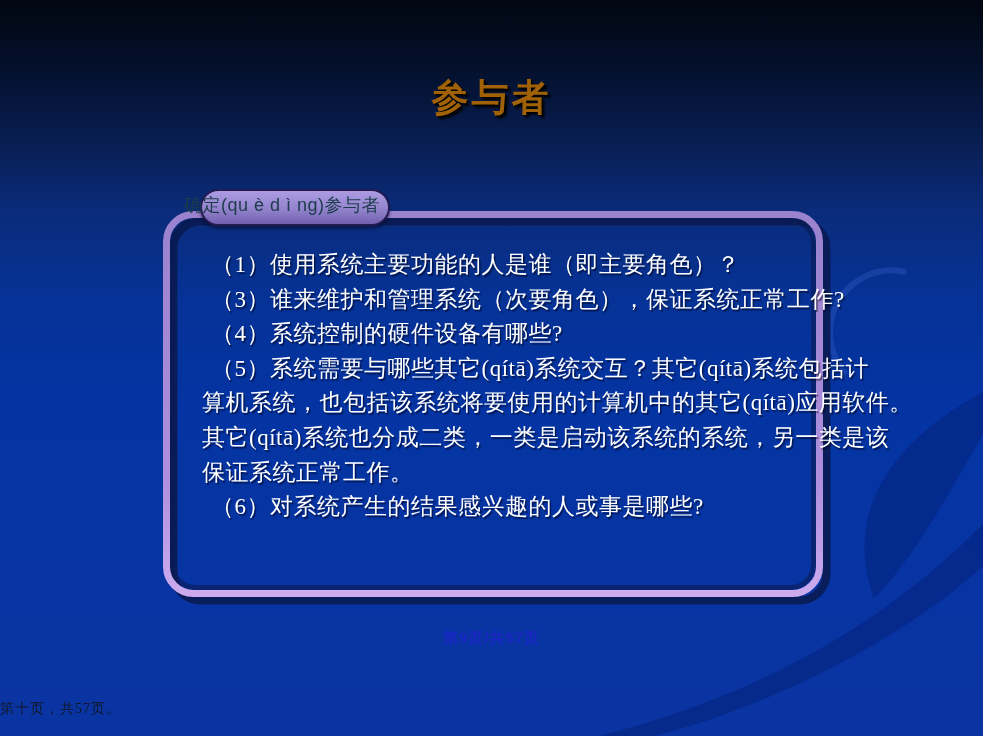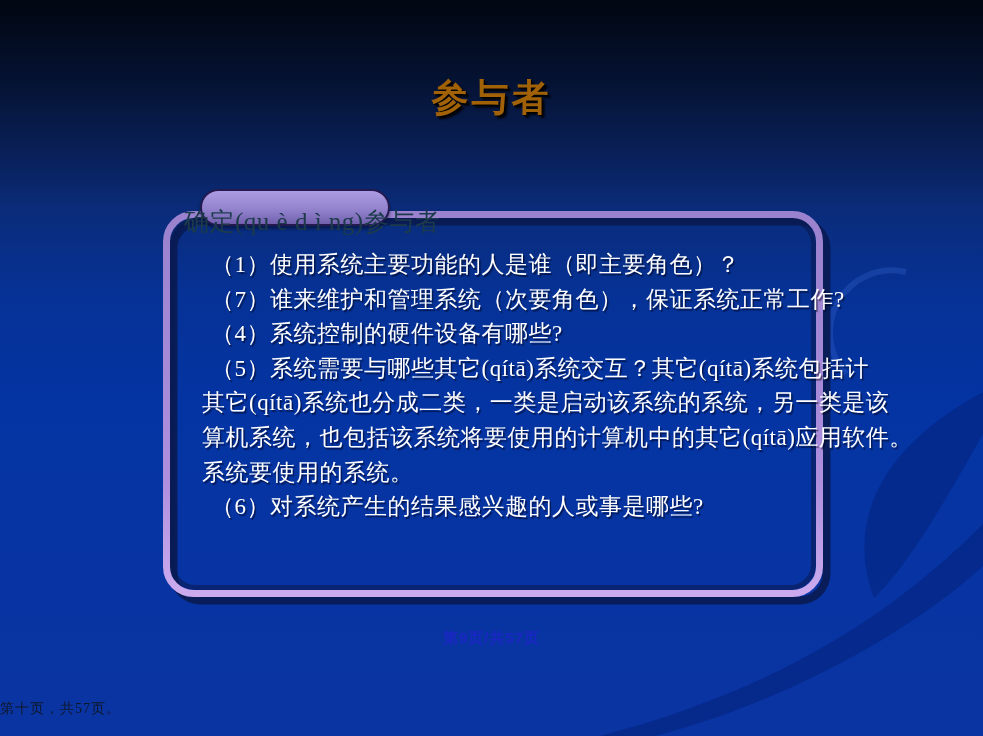--- a/index.html
+++ b/index.html
@@ -19,23 +19,23 @@
   }
   .tab-pill{
     position:absolute;left:200px;top:189px;width:190px;height:37px;
     border-radius:19px;
     background:linear-gradient(180deg,#ab9ce2 0%,#9383cd 55%,#7260ae 100%);
     border:2px solid #241a50;box-sizing:border-box;
     box-shadow:0 3px 3px rgba(5,10,40,0.5);
     z-index:4;
   }
   .tab-label{
-    position:absolute;left:-18px;top:14px;white-space:nowrap;
-    font-size:25px;color:#1c3b4a;letter-spacing:0.5px;
-    font-family:Liberation Serif, serif;
+    position:absolute;left:-18px;top:2px;white-space:nowrap;
+    font-size:18px;color:#1c3b4a;letter-spacing:0.5px;
+    font-family:Liberation Sans, sans-serif;
     z-index:5;
   }
   .body-text{
     position:absolute;left:202px;top:248px;width:625px;z-index:3;
   }
   .body-line{
     white-space:nowrap;line-height:34.6px;font-size:23px;color:#ffffff;
     text-shadow:1.5px 1.5px 1px rgba(0,0,20,0.55);
     letter-spacing:0.5px;
   }
@@ -77,24 +77,24 @@
 </svg>
 
 <div class="slide-title">参与者</div>
 
 <div class="tab-pill">
   <span class="tab-label">确定(qu è d ì ng)参与者</span>
 </div>
 
 <div class="body-text">
   <div class="body-line indent">（1）使用系统主要功能的人是谁（即主要角色）？</div>
-  <div class="body-line indent">（7）谁来维护和管理系统（次要角色），保证系统正常工作?</div>
+  <div class="body-line indent">（3）谁来维护和管理系统（次要角色），保证系统正常工作?</div>
   <div class="body-line indent">（4）系统控制的硬件设备有哪些?</div>
   <div class="body-line indent">（5）系统需要与哪些其它(qítā)系统交互？其它(qítā)系统包括计</div>
+  <div class="body-line">算机系统，也包括该系统将要使用的计算机中的其它(qítā)应用软件。</div>
   <div class="body-line">其它(qítā)系统也分成二类，一类是启动该系统的系统，另一类是该</div>
-  <div class="body-line">算机系统，也包括该系统将要使用的计算机中的其它(qítā)应用软件。</div>
-  <div class="body-line">系统要使用的系统。</div>
+  <div class="body-line">保证系统正常工作。</div>
   <div class="body-line indent">（6）对系统产生的结果感兴趣的人或事是哪些?</div>
 </div>
 
 <div class="page-indicator">第9页/共57页</div>
 
 <div class="footer-note">第十页，共57页。</div>
 
 </body></html>

